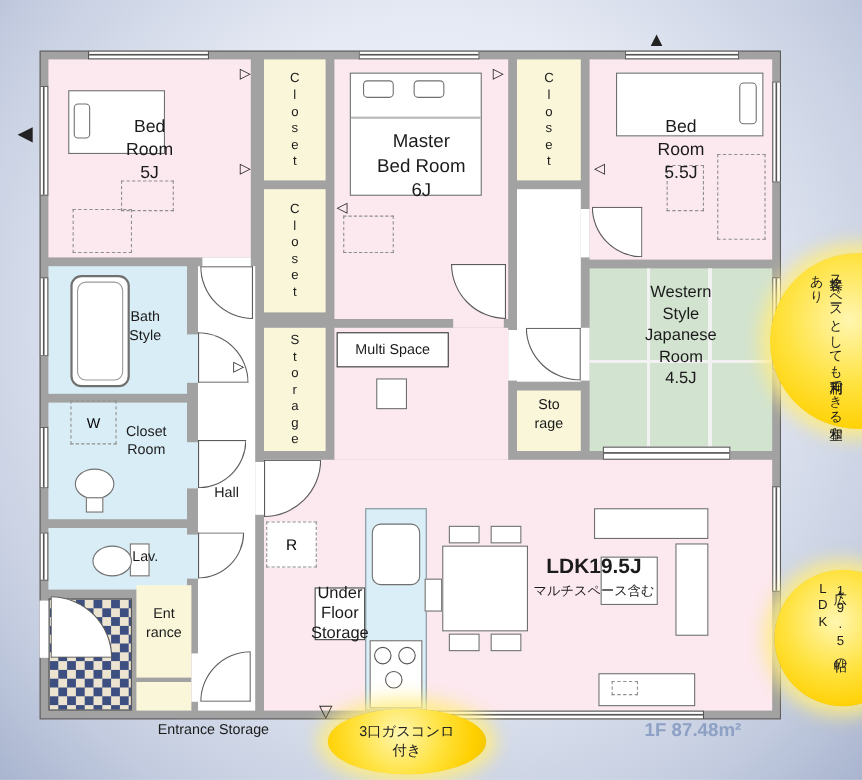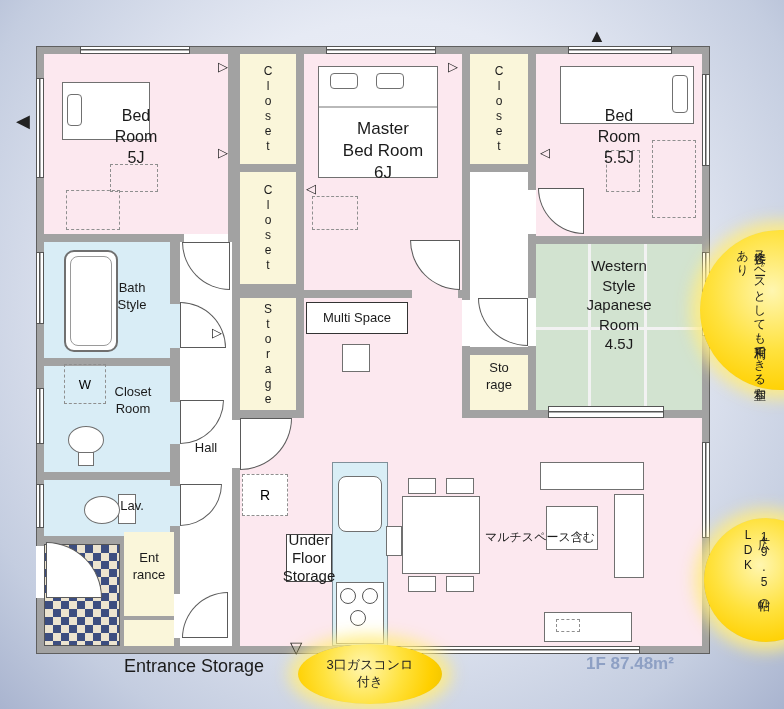--- a/index.html
+++ b/index.html
@@ -186,24 +186,25 @@
   <div class="abs flex" style="left:306px;top:302px;width:102px;height:32px;background:#fff;border:1px solid #333">
     <span class="lbl" style="font-size:13px">Multi Space</span>
   </div>
   <div class="abs lbl" style="left:470px;top:360px;width:58px;font-size:13px">Sto
 rage</div>
   <div class="abs lbl" style="left:536px;top:256px;width:166px;font-size:15px">Western
 Style
 Japanese
 Room
 4.5J</div>
+  <div class="abs lbl" style="left:420px;top:504px;width:240px;font-size:19px;font-weight:bold">LDK19.5J</div>
   <div class="abs lbl" style="left:420px;top:530px;width:240px;font-size:12px">マルチスペース含む</div>
   <div class="abs lbl" style="left:124px;top:550px;width:50px;font-size:13px">Ent
 rance</div>
-  <div class="abs lbl" style="left:104px;top:655px;width:180px;font-size:18px">Entrance Storage</div>
+  <div class="abs lbl" style="left:104px;top:655px;width:180px;font-size:13px">Entrance Storage</div>
 
   <span class="abs tri" style="left:218px;top:60px">▷</span>
   <span class="abs tri" style="left:218px;top:146px">▷</span>
   <span class="abs tri" style="left:306px;top:182px">◁</span>
   <span class="abs tri" style="left:448px;top:60px">▷</span>
   <span class="abs tri" style="left:540px;top:146px">◁</span>
   <span class="abs tri" style="left:212px;top:326px">▷</span>
   <span class="abs tri" style="left:588px;top:27px;font-size:18px">▲</span>
   <span class="abs tri" style="left:16px;top:112px;font-size:18px">◀</span>
   <span class="abs tri" style="left:290px;top:640px;font-size:16px">▽</span>

